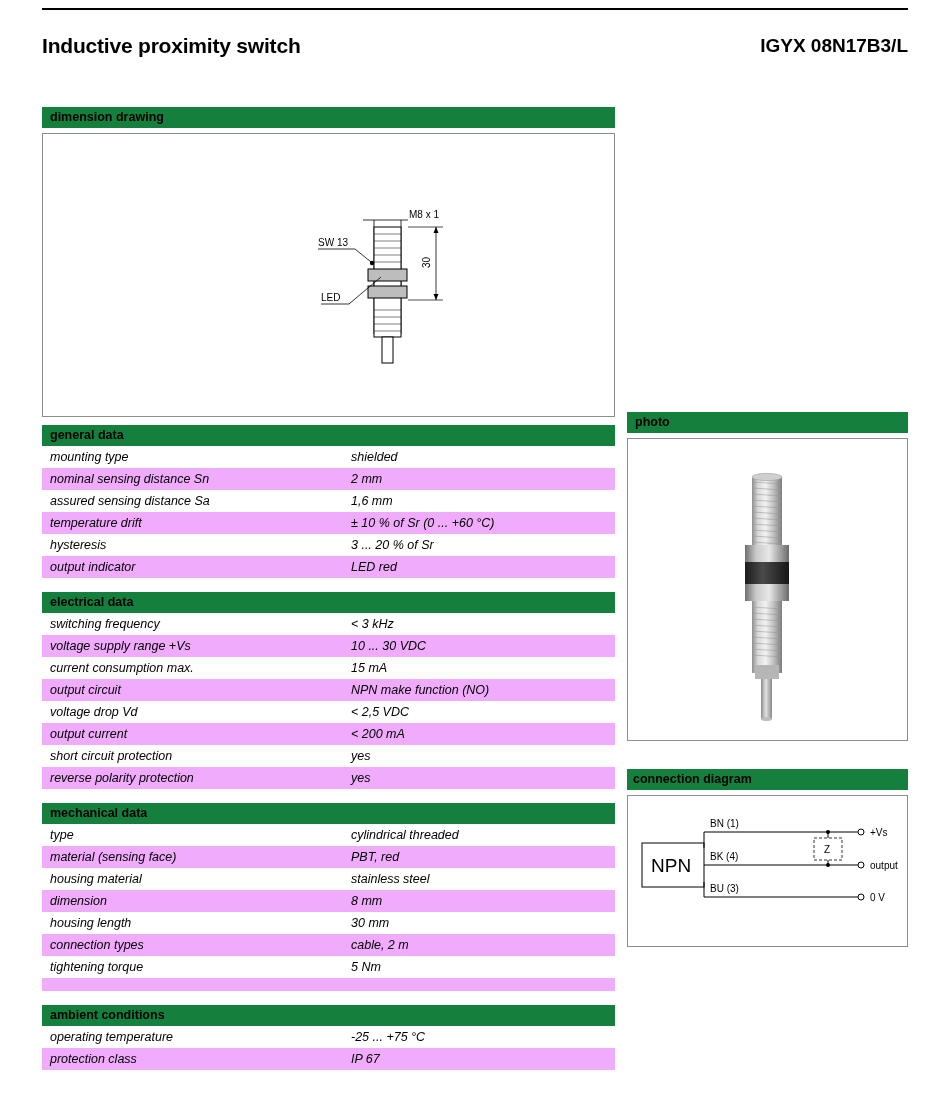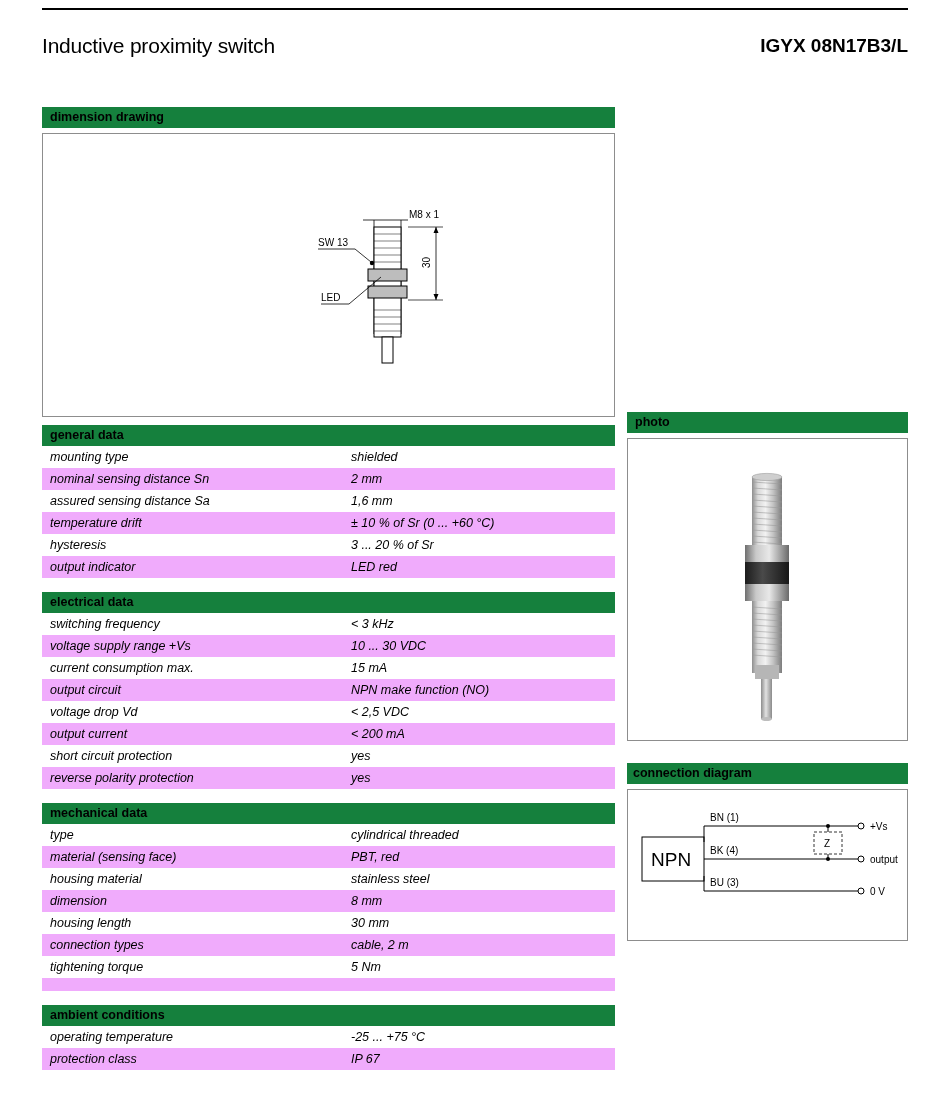--- a/index.html
+++ b/index.html
@@ -35,21 +35,21 @@
     left: 42px;
     right: 42px;
     top: 26px;
     height: 40px;
     display: flex;
     align-items: center;
     justify-content: space-between;
   }
   .header h1 {
     font-size: 21px;
-    font-weight: normal;
+    font-weight: bold;
     margin: 0;
     letter-spacing: -0.2px;
   }
   .header .model {
     font-size: 19px;
     font-weight: bold;
     text-align: center;
   }
 
   
@@ -109,21 +109,21 @@
   .photo-box {
     height: 303px;
     margin-top: 5px;
     position: relative;
   }
   .conn-box {
     height: 152px;
     margin-top: 5px;
     position: relative;
   }
-  .conn-head { margin-top: 22px; padding-left: 6px; }
+  .conn-head { margin-top: 28px; padding-left: 6px; }
 
   svg { display: block; }
   .lbl { font-family: "Liberation Sans", sans-serif; font-size: 10px; }
 </style>
 </head>
 <body>
 
 <div class="page">
 
   <div class="top-rule"></div>

